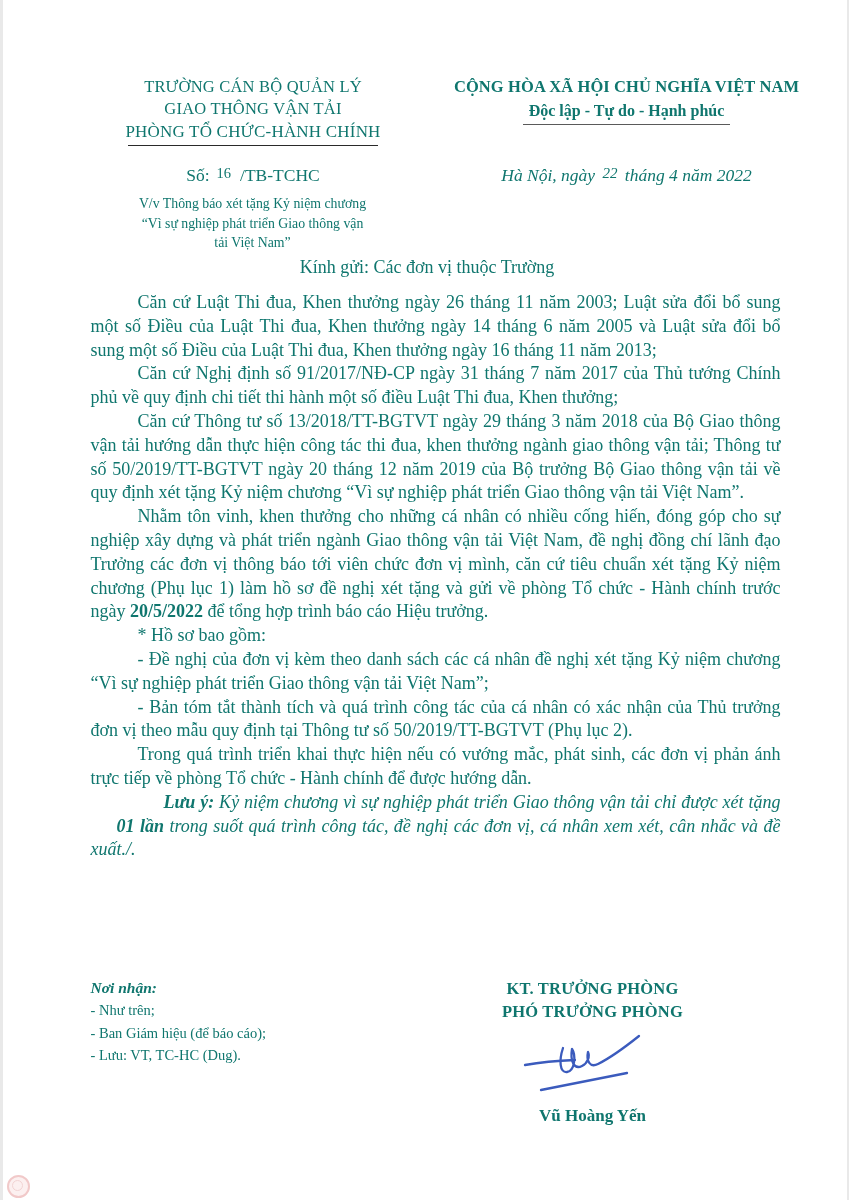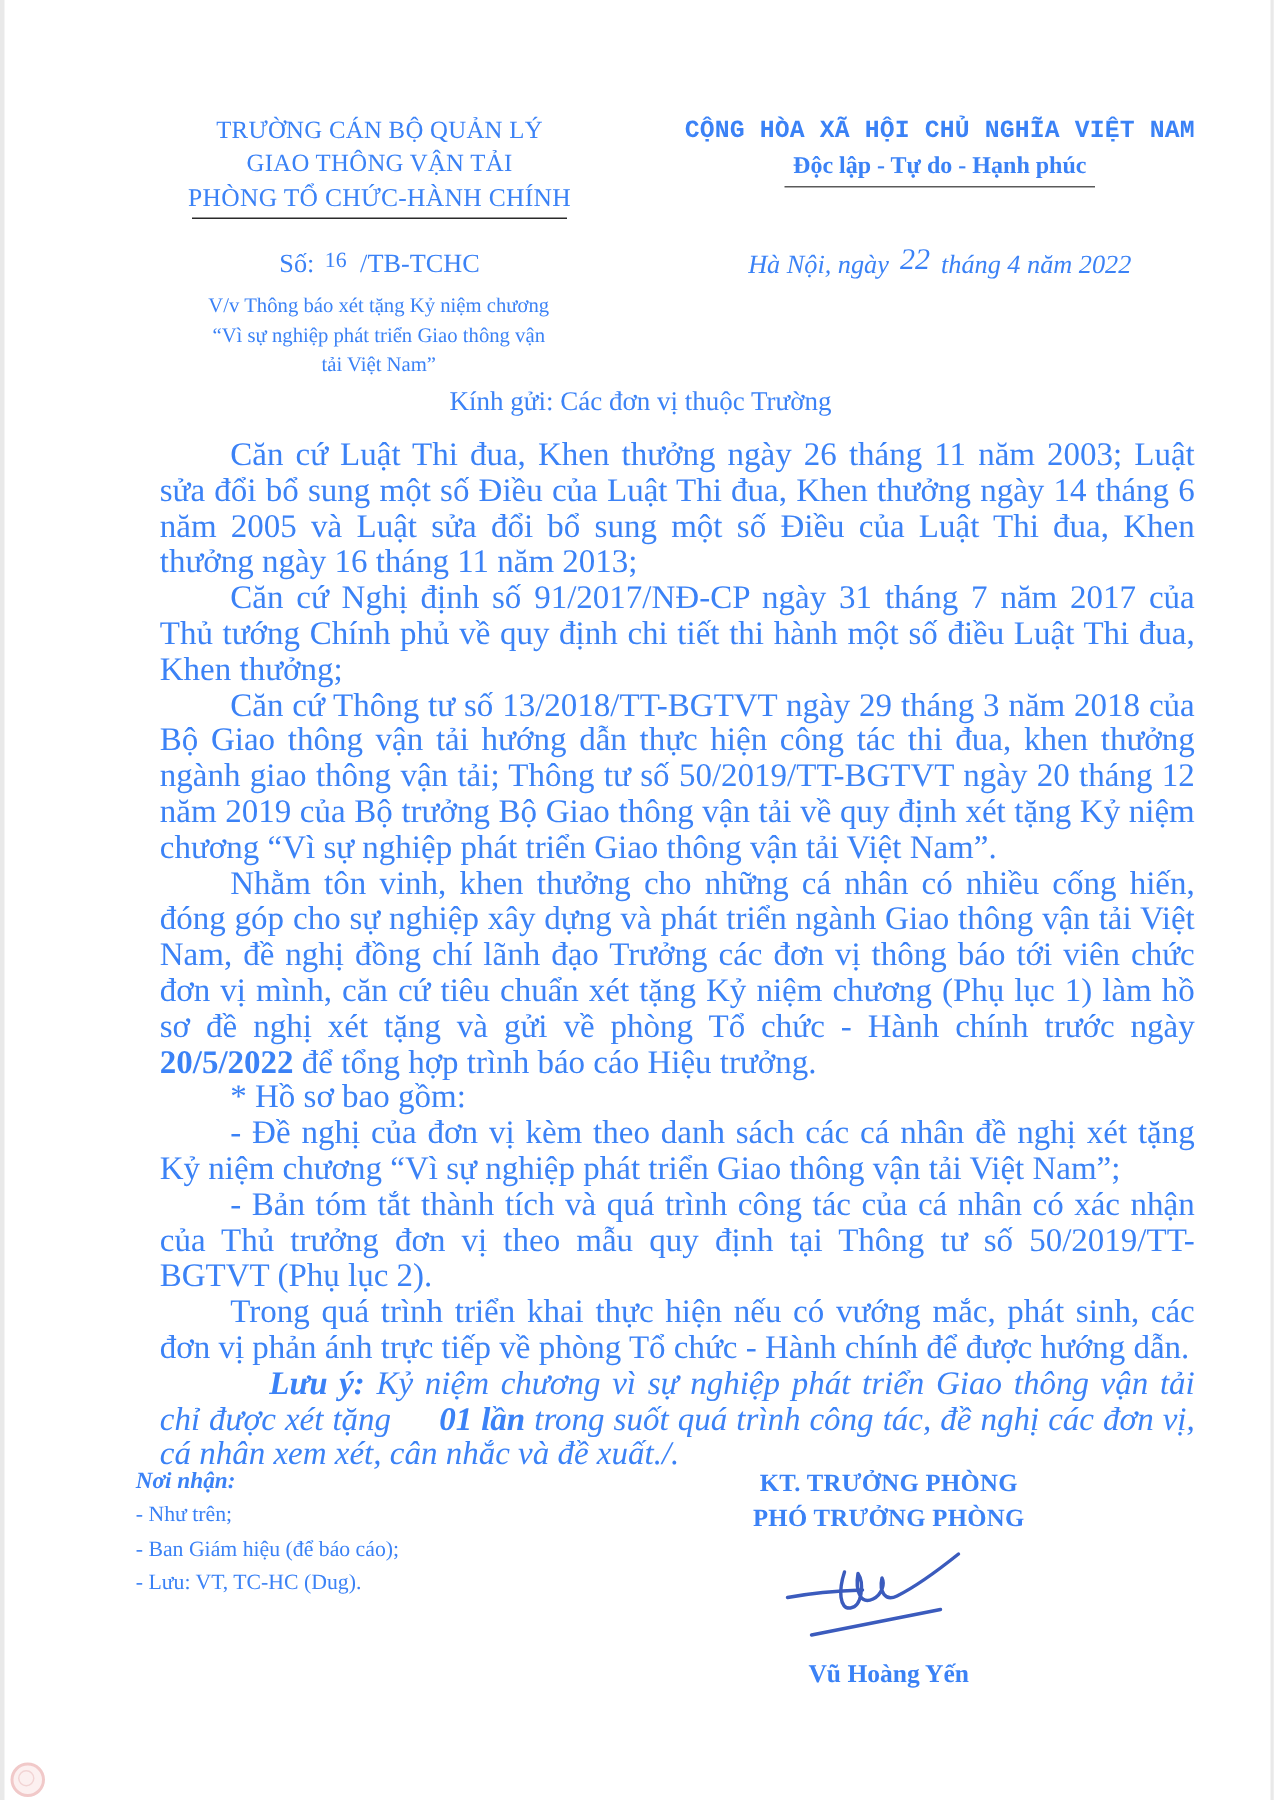--- a/index.html
+++ b/index.html
@@ -1,46 +1,46 @@
 <!DOCTYPE html>
 <html lang="vi"><head>
 <meta charset="utf-8">
 <style>
   html,body{margin:0;padding:0;background:#e9e9e9;}
   .page{
     position:relative;
     width:844px;height:1200px;
     background:#ffffff;
-    color:#3b82f6;
+    color:#0f766e;
     font-family:"Liberation Serif","DejaVu Serif",serif;
     margin:0 auto;
     overflow:hidden;
   }
   
   .hdr-left{position:absolute;top:76px;left:78px;width:345px;text-align:center;}
   .hdr-left .l1,.hdr-left .l2{font-size:16.5px;line-height:22px;letter-spacing:.2px;}
   .hdr-left .l3{font-size:17px;line-height:23px;font-weight:normal;letter-spacing:.2px;}
   .rule-left{width:250px;border-bottom:1.7px solid #2a2a2a;margin:2px auto 0;}
   .hdr-right{position:absolute;top:76px;left:428px;width:392px;text-align:center;}
-  .hdr-right .l1{font-size:16.5px;line-height:22px;font-weight:bold;letter-spacing:.1px;font-family:Liberation Mono, monospace;}
+  .hdr-right .l1{font-size:16.5px;line-height:22px;font-weight:bold;letter-spacing:.1px;}
   .hdr-right .l2{display:inline-block;font-size:16px;line-height:21px;font-weight:bold;
                  padding:2px 6px 3px;border-bottom:1.7px solid #5a5a5a;}
   
   .so-line{position:absolute;top:165px;left:78px;width:345px;text-align:center;font-size:17.5px;}
   .so-num{font-size:14.5px;position:relative;top:-3px;margin:0 9px 0 7px;}
   .date-line{position:absolute;top:165px;left:428px;width:392px;text-align:center;
              font-style:italic;font-size:17.5px;}
-  .date-day{font-size:20px;position:relative;top:-3px;margin:0 3px;text-align:right;}
+  .date-day{font-size:15px;position:relative;top:-3px;margin:0 3px;text-align:right;}
   .vv{position:absolute;top:194px;left:100px;width:300px;text-align:center;
       font-size:13.8px;line-height:19.5px;}
   
   .salutation{position:absolute;top:257px;left:0;width:849px;text-align:center;font-size:18px;}
   
-  .body-text{position:absolute;top:291px;left:104px;width:690px;
-             font-size:22px;line-height:23.8px;text-align:justify;}
+  .body-text{position:absolute;top:291px;left:88px;width:690px;
+             font-size:18px;line-height:23.8px;text-align:justify;}
   .body-text p{margin:0;text-indent:47px;}
   .b{font-weight:bold;}
   .note{font-style:italic;}
   .bi{font-weight:bold;font-style:italic;margin-left:26px;}
   
   .footer-left{position:absolute;top:977px;left:88px;}
   .nn-label{font-weight:bold;font-style:italic;font-size:15.5px;line-height:22px;}
   .nn-item{font-size:14.5px;line-height:22.5px;}
   .footer-right{position:absolute;top:977px;left:445px;width:290px;text-align:center;}
   .sg-title{font-weight:bold;font-size:16.5px;line-height:23px;letter-spacing:.2px;}

